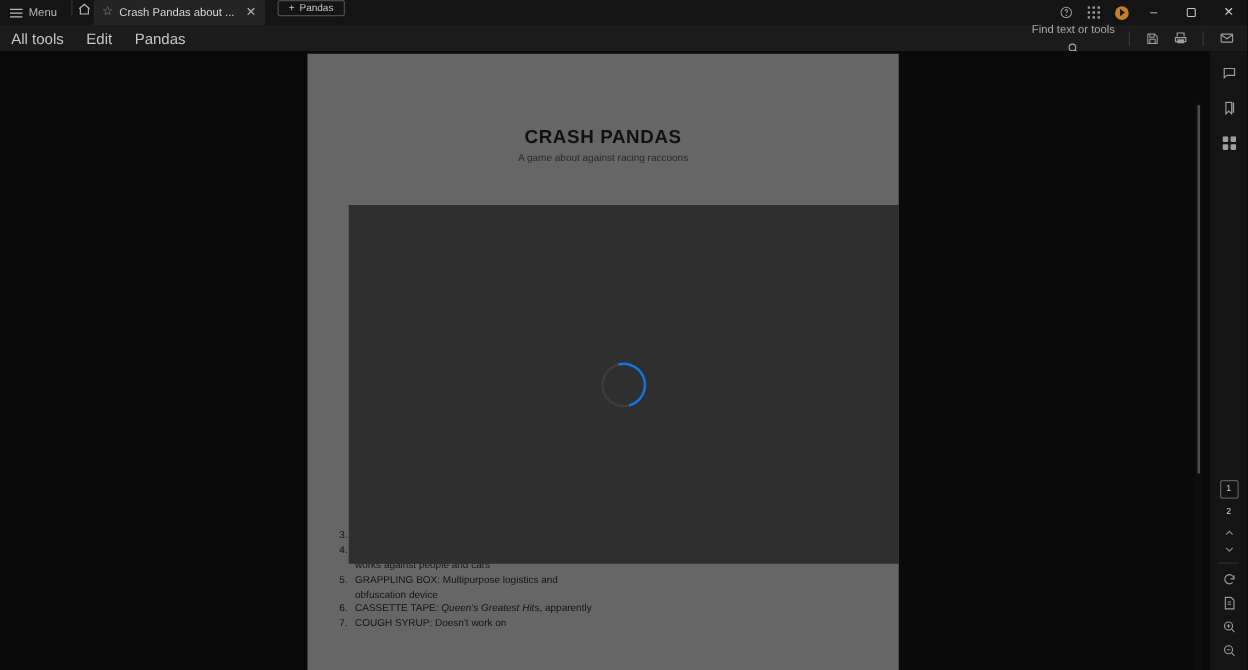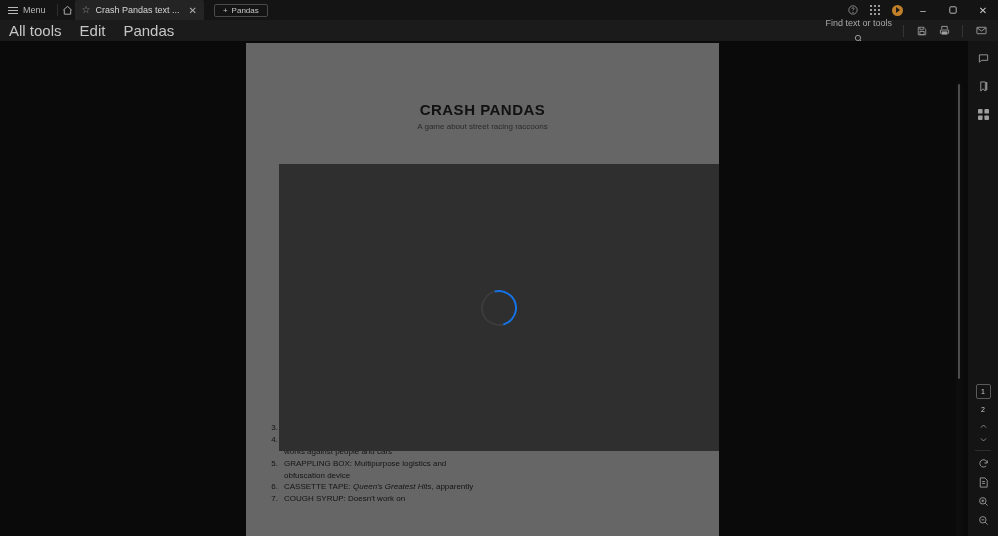--- a/index.html
+++ b/index.html
@@ -9,21 +9,21 @@
     font-family: "Liberation Sans", sans-serif;
     overflow: hidden;
     color: #d0d0d0;
   }
   #app { position: relative; width: 998px; height: 536px; }
 
   
   .titlebar {
     position: absolute; top: 0; left: 0; width: 998px; height: 20px;
     background: #141414;
-    display: flex; align-items: center;
+    display: flex; 
   }
   .tb-menu {
     display: flex; align-items: center; gap: 5px;
     padding: 0 8px 0 8px; height: 20px; font-size: 9px; color: #b8b8b8;
   }
   .hamburger { display:flex; flex-direction:column; gap:2px; width:10px; }
   .hamburger span { display:block; height:1px; background:#b8b8b8; width:10px; }
   .tb-sep { width:1px; height:12px; background:#2e2e2e; margin:0 3px; }
   .home-icon { width:14px; height:14px; display:flex; align-items:center; justify-content:center; }
   .tab {
@@ -51,21 +51,21 @@
     background:#c07f28; display:flex; align-items:center; justify-content:center;
   }
   .avatar .tri { width:0;height:0;border-left:4px solid #1b1b1b;border-top:3px solid transparent;border-bottom:3px solid transparent; margin-left:1px;}
   .win-btn { width:30px; height:20px; display:flex; align-items:center; justify-content:center; color:#c8c8c8; font-size:10px; }
 
   
   .menubar {
     position:absolute; top:20px; left:0; width:998px; height:21px;
     background:#1b1b1b; display:flex; align-items:center;
   }
-  .menu-item { font-size:15px; color:#c6c6c6; padding:0 9px; height:21px; display:flex; align-items:center;text-align:center; }
+  .menu-item { font-size:12px; color:#c6c6c6; padding:0 9px; height:21px; display:flex; align-items:center;text-align:center; }
   .menubar-right { margin-left:auto; display:flex; align-items:center; height:21px; padding-right:6px; gap:0; }
   .find-box { display:flex; align-items:center; gap:6px; font-size:9px; color:#a8a8a8; padding-right:4px;flex-direction:column;}
   .mb-sep { width:1px; height:12px; background:#343434; margin:0 7px; }
   .mb-ico { width:22px;height:21px; display:flex;align-items:center;justify-content:center; color:#9e9e9e;}
 
   
   .leftrail {
     position:absolute; left:5px; top:48px; width:22px;
     background:#1d1d1d; border-radius:4px;
     display:flex; flex-direction:column; align-items:center;
@@ -165,21 +165,21 @@
     </div>
     <div class="tb-sep"></div>
     <div class="home-icon">
       <svg width="11" height="11" viewBox="0 0 24 24" fill="none" stroke="#b8b8b8" stroke-width="2">
           <path d="M3 11l9-8 9 8"></path>
           <path d="M5 10v10h14V10"></path>
         </svg>
     </div>
     <div class="tab">
       <span class="star">☆</span>
-      <span class="tab-title">Crash Pandas  text ...</span>
+      <span class="tab-title">Crash Pandas  about ...</span>
       <span class="tab-close">✕</span>
     </div>
     <div class="create-btn">
       <span>+</span>
       <span>Pandas</span>
     </div>
     <div class="tb-right">
       <div class="tb-ico">
         <svg width="10" height="10" viewBox="0 0 24 24" fill="none" stroke="#9a9a9a" stroke-width="2">
             <circle cx="12" cy="12" r="10"></circle>
@@ -293,21 +293,21 @@
     </div>
     <div class="tool dots">
         <span>...</span>
       </div>
   </div>
 
   <div class="docarea">
     <div class="page">
       <div class="page-inner">
         <div class="doc-title">CRASH PANDAS</div>
-        <div class="doc-subtitle">A game about street racing raccoons</div>
+        <div class="doc-subtitle">A game about against racing raccoons</div>
 
         <div class="cols">
           <div class="col">
             <ul class="olist">
               <li class="cont">
                 <span class="txt">They <em>might.</em>)</span>
               </li>
               <li>
                 <span class="num">3.</span>
                 <span class="txt">BANDIT MASK: Kind of redundant</span>

